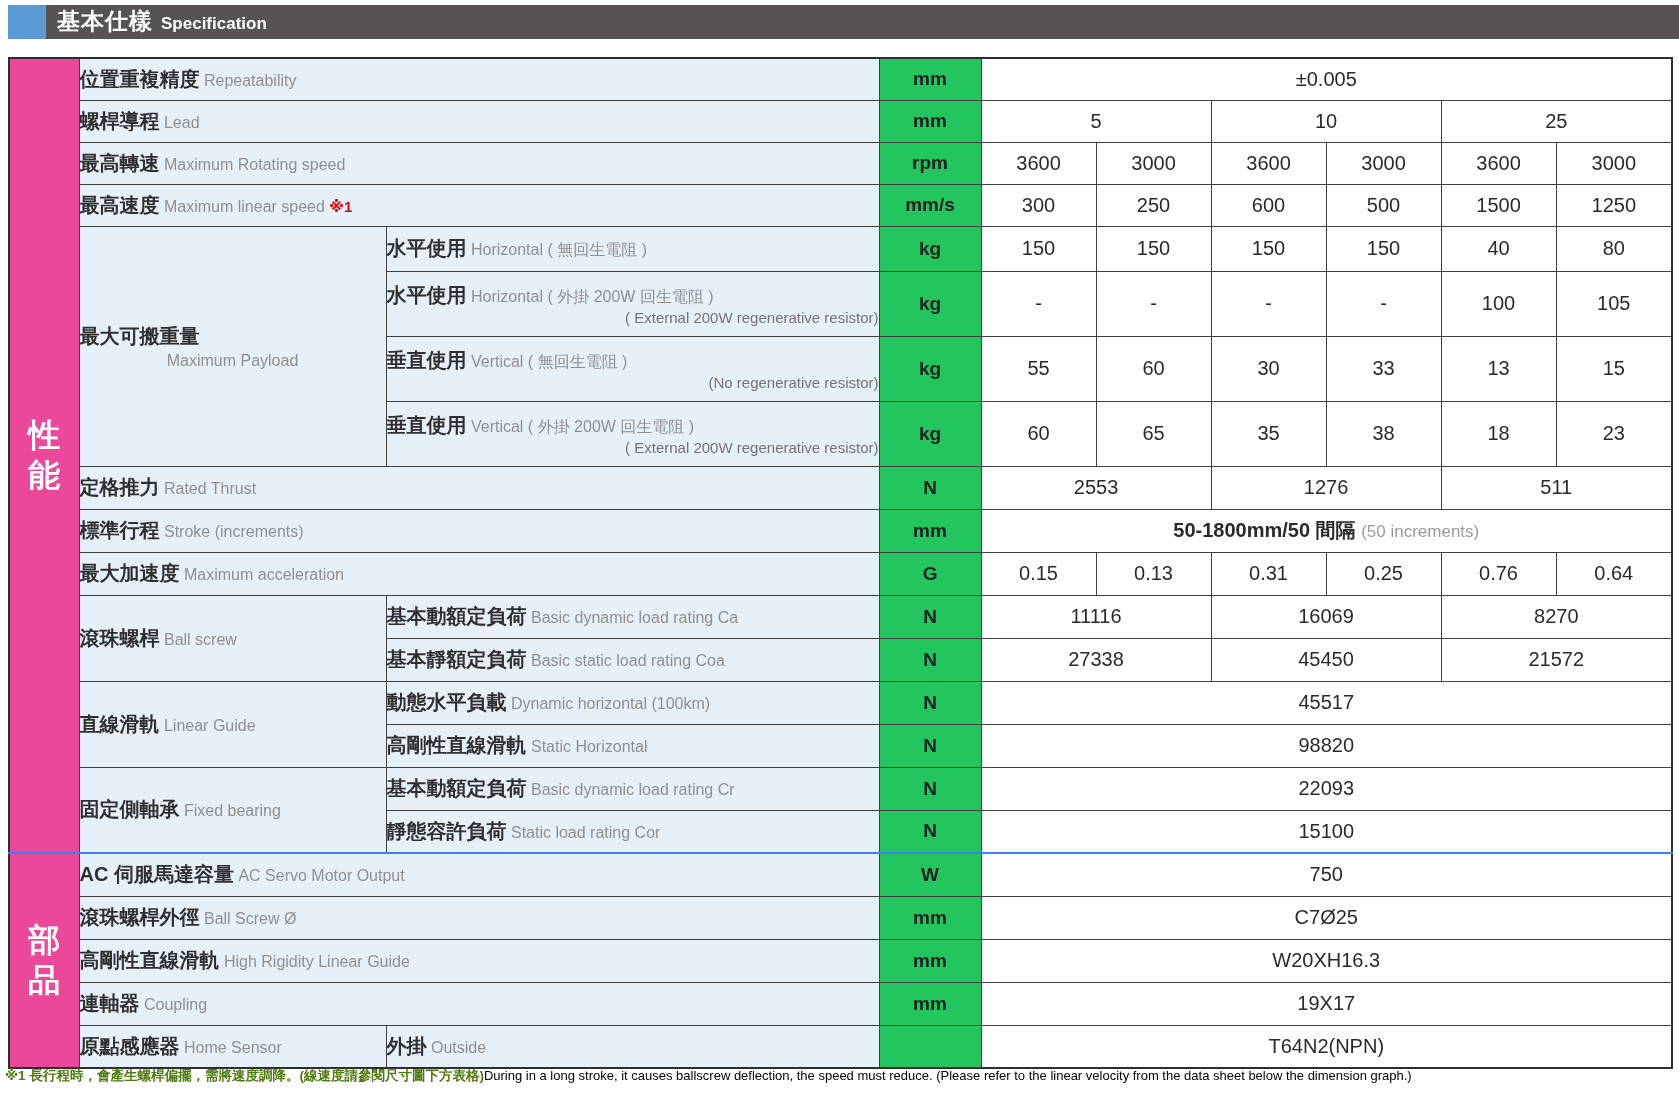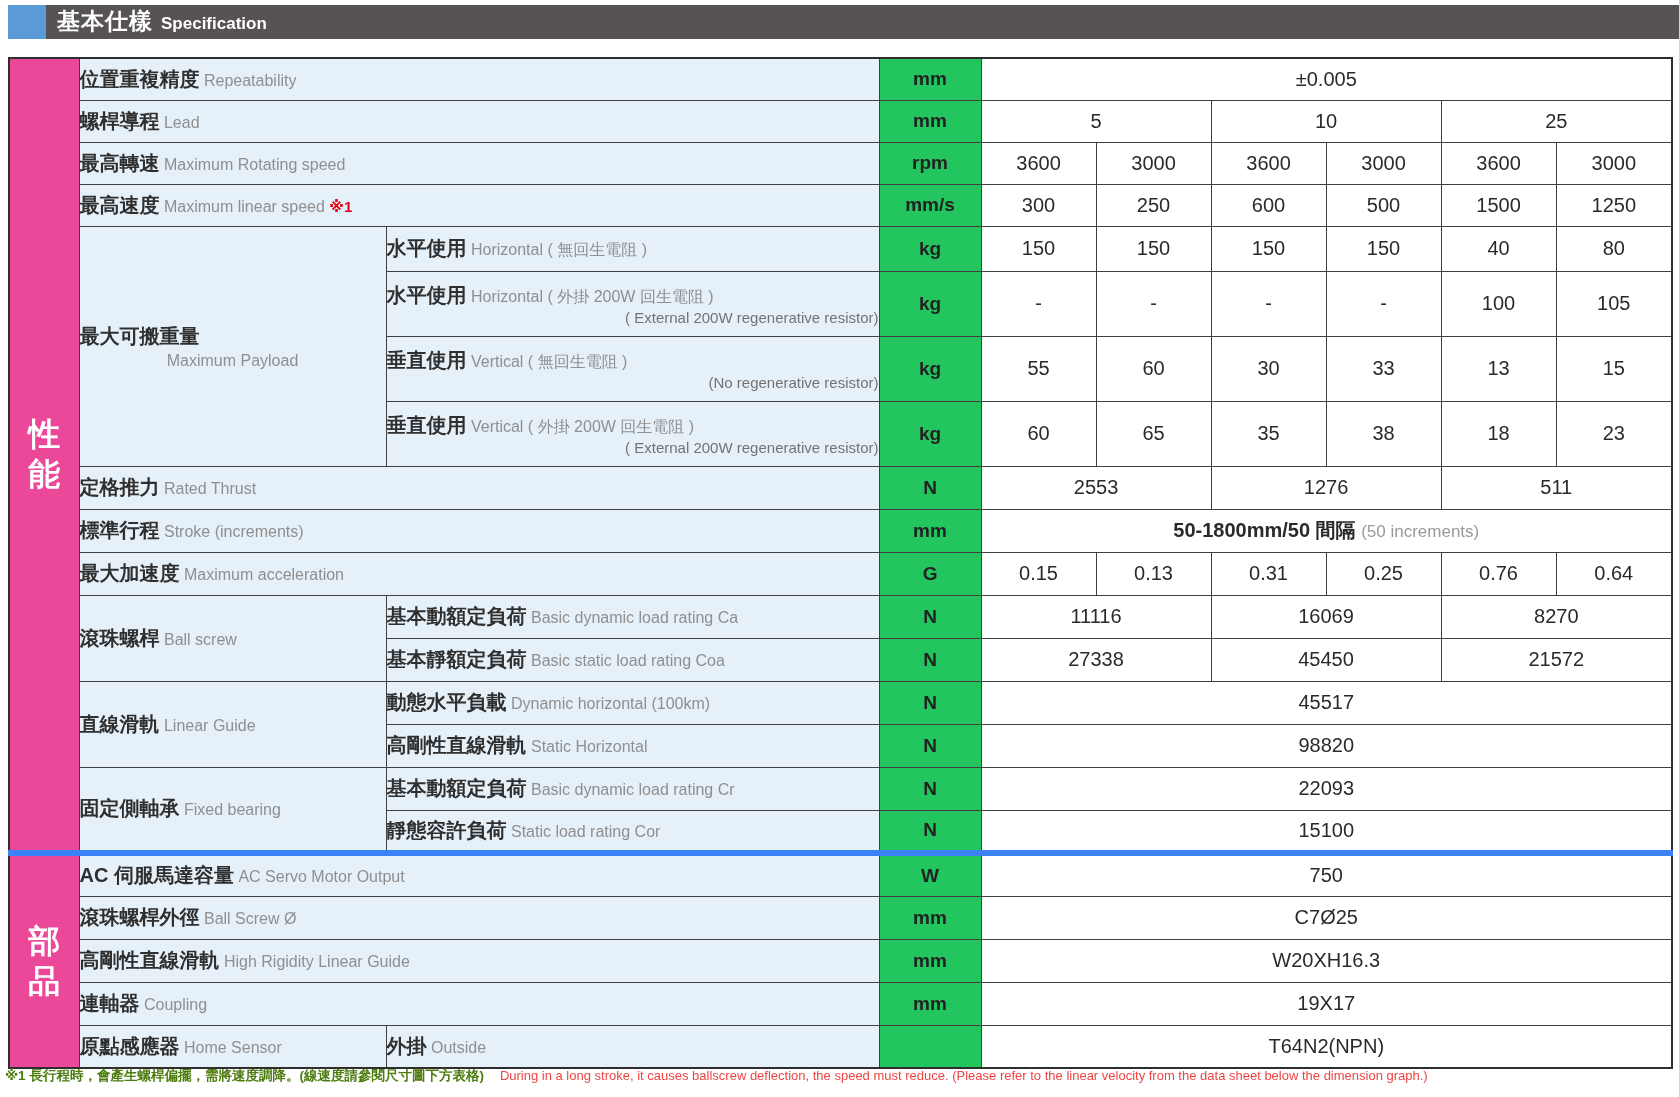--- a/index.html
+++ b/index.html
@@ -23,26 +23,26 @@
   td.sublbl{background:#E6F0F8;padding:2px 6px 2px 12px;}
   .zh{font-size:20px;font-weight:bold;color:#2f2f2f;}
   .en{font-size:16px;color:#8f8f8f;}
   .sub2{display:block;font-size:15px;color:#737373;line-height:1.05;margin-top:1px;text-align:right;}
   .ref{font-size:15px;font-weight:bold;color:#E60012;}
   .grp-en{display:block;font-size:16px;color:#8f8f8f;margin-top:2px;text-align:center;}
 
   td.unit{background:#22c55e;text-align:center;font-size:19px;font-weight:bold;color:#222;}
   td.val{background:#ffffff;text-align:center;font-size:20px;color:#2a2a2a;}
   td.val .val-sub{color:#9a9a9a;font-size:17px;}
-  tr.parts-start td{border-top:6px solid #3b82f6;}
+  tr.parts-start td{border-top:2px solid #3b82f6;}
 
   
   .footnote{position:absolute;left:5px;top:1066px;width:1670px;white-space:nowrap;}
   .footnote .f-zh{color:#4d7c0f;font-weight:bold;font-size:13.5px;}
-  .footnote .f-en{color:#ef4444;font-size:13px;padding-left:16px;}
+  .footnote .f-en{color:#000000;font-size:13px;}
 </style>
 </head>
 <body>
 
 <div class="title-bar"></div>
 <div class="title-sq"></div>
 <div class="title-text">
   <span class="t-zh">基本仕樣</span><span class="t-en">Specification</span>
 </div>
 

